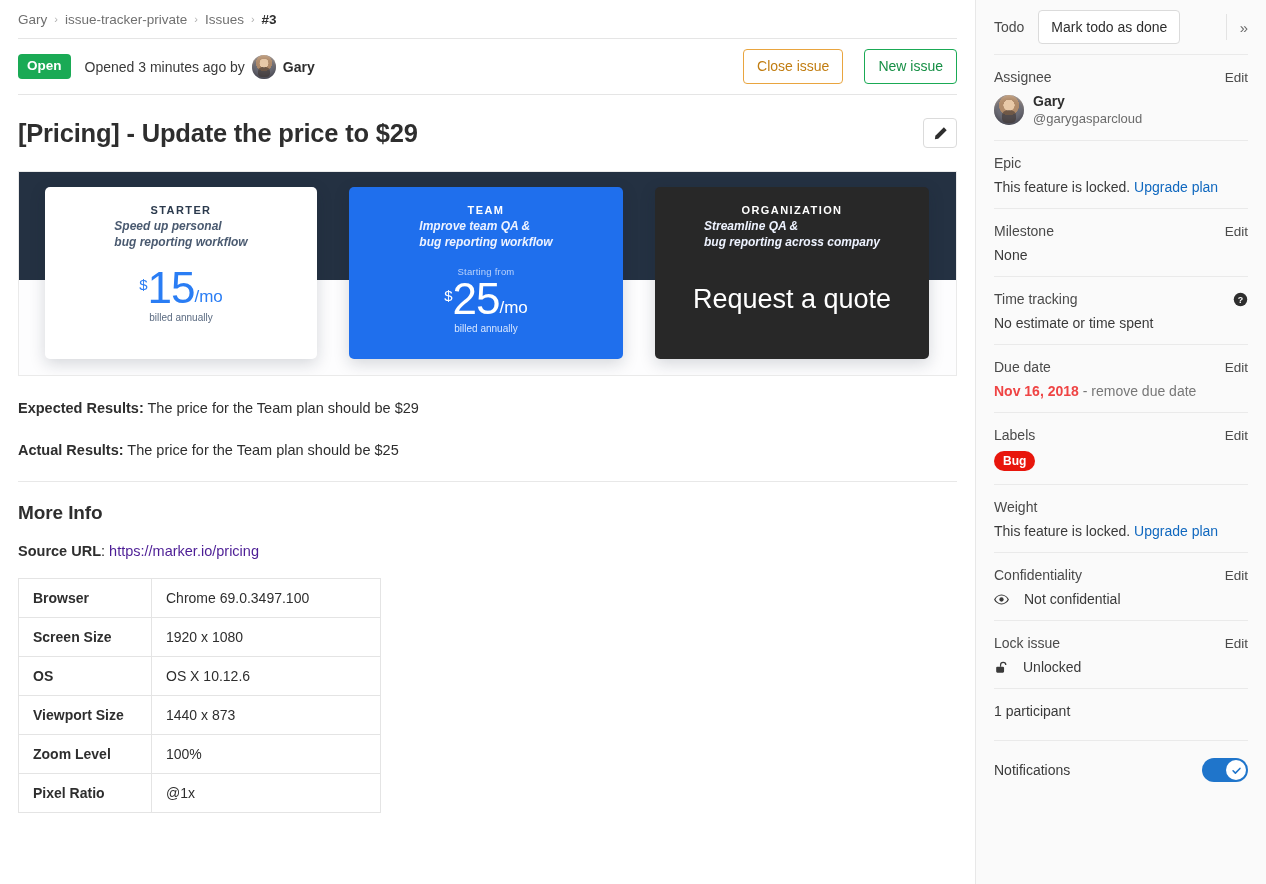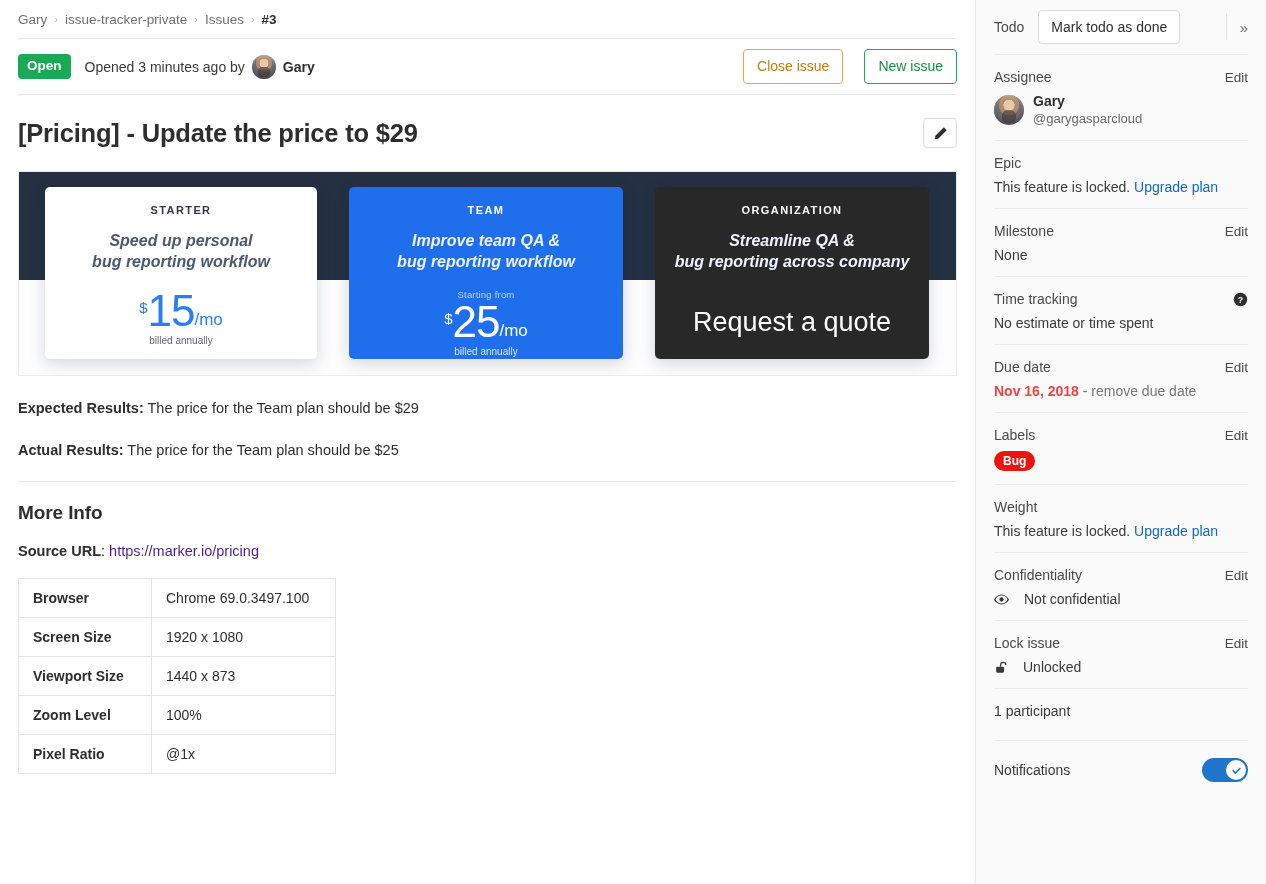--- a/index.html
+++ b/index.html
@@ -67,21 +67,21 @@
     position: absolute; top: 15px; height: 172px; border-radius: 5px;
     box-shadow: 0 5px 16px rgba(20,30,50,.17);
     display: flex; flex-direction: column; align-items: center; padding-top: 17px;
   }
   .pc-starter { left: 26px; width: 272px; background: #fff; }
   .pc-team    { left: 330px; width: 274px; background: #1f6fed; }
   .pc-org     { left: 636px; width: 274px; background: #282828; }
   .pc-name { font-size: 11px; font-weight: bold; letter-spacing: 1.4px; }
   .pc-starter .pc-name { color: #2b3a4d; }
   .pc-team .pc-name, .pc-org .pc-name { color: #fff; }
-  .pc-tag { margin-top: 14px; font-size: 16px; font-style: italic; font-weight: bold; text-align: center; line-height: 1.35; }
+  .pc-tag { margin-top: 2px; font-size: 12px; font-style: italic; font-weight: bold; text-align: left; line-height: 1.35; }
   .pc-starter .pc-tag { color: #4a5a70; }
   .pc-team .pc-tag, .pc-org .pc-tag { color: #eef3ff; }
   .pc-pricebox { margin-top: 12px; padding: 4px 14px 6px; display: flex; flex-direction: column; align-items: center; }
   .pc-from { font-size: 9.5px; color: #b9d2fb; letter-spacing: .2px; }
   .pc-price { display: flex; align-items: flex-start; line-height: 1; }
   .pc-cur { font-size: 15px; margin-top: 11px; }
   .pc-amt { font-size: 44px; letter-spacing: -1px; }
   .pc-mo { font-size: 17px; align-self: flex-end; margin-bottom: 5px; }
   .pc-starter .pc-price { color: #2a7df4; }
   .pc-team .pc-price { color: #fff; }
@@ -91,21 +91,21 @@
   .pc-quote { margin-top: 34px; font-size: 27px; color: #fff; }
 
   
   .desc { padding-top: 22px; }
   .desc p { font-size: 14.5px; line-height: 1.5; margin-bottom: 20px; color: #2e2e2e; }
   .desc p b { font-weight: bold; }
   .rule { border: none; border-top: 1px solid #e8e8e8; margin: 5px 0 20px; }
   .h-more { font-size: 19px; font-weight: bold; color: #2e2e2e; margin-bottom: 19px; letter-spacing: -.1px; }
   .srcurl { font-size: 14.5px; margin-bottom: 19px; }
   .srcurl a { color: #4c1d95; text-decoration: none; }
-  table.info { border-collapse: collapse; width: 318px; }
+  table.info { border-collapse: collapse; width: 363px; }
   table.info td { border: 1px solid #e4e4e4; font-size: 14px; padding: 11px 14px; }
   table.info td.k { font-weight: bold; width: 133px; }
   table.info td.v { color: #2e2e2e; }
 
   
   .sidebar {
     width: 291px; height: 884px; background: #fafafa; border-left: 1px solid #e8e8e8;
     padding: 0 18px; overflow: hidden; position: relative;
   }
   .sb-todo { display: flex; align-items: center; height: 54px; }
@@ -253,20 +253,24 @@
         <tbody>
           <tr>
             <td class="k">Browser</td>
             <td class="v">Chrome 69.0.3497.100</td>
           </tr>
           <tr>
             <td class="k">Screen Size</td>
             <td class="v">1920 x 1080</td>
           </tr>
           <tr>
+            <td class="k">OS</td>
+            <td class="v">OS X 10.12.6</td>
+          </tr>
+          <tr>
             <td class="k">Viewport Size</td>
             <td class="v">1440 x 873</td>
           </tr>
           <tr>
             <td class="k">Zoom Level</td>
             <td class="v">100%</td>
           </tr>
           <tr>
             <td class="k">Pixel Ratio</td>
             <td class="v">@1x</td>

